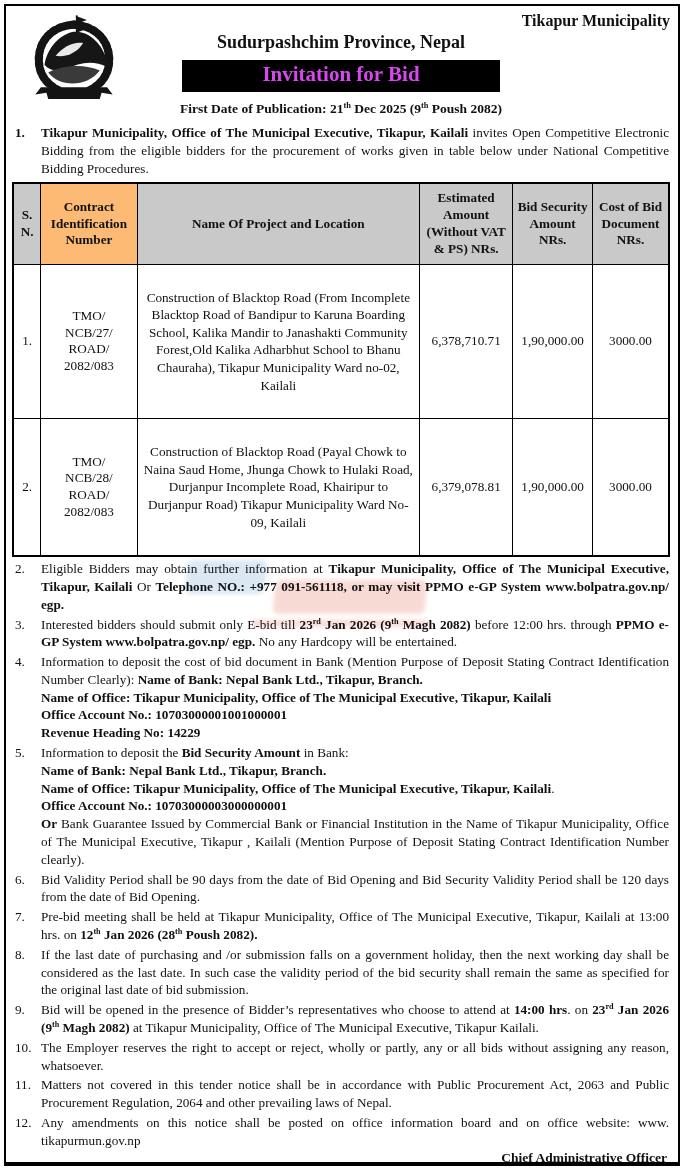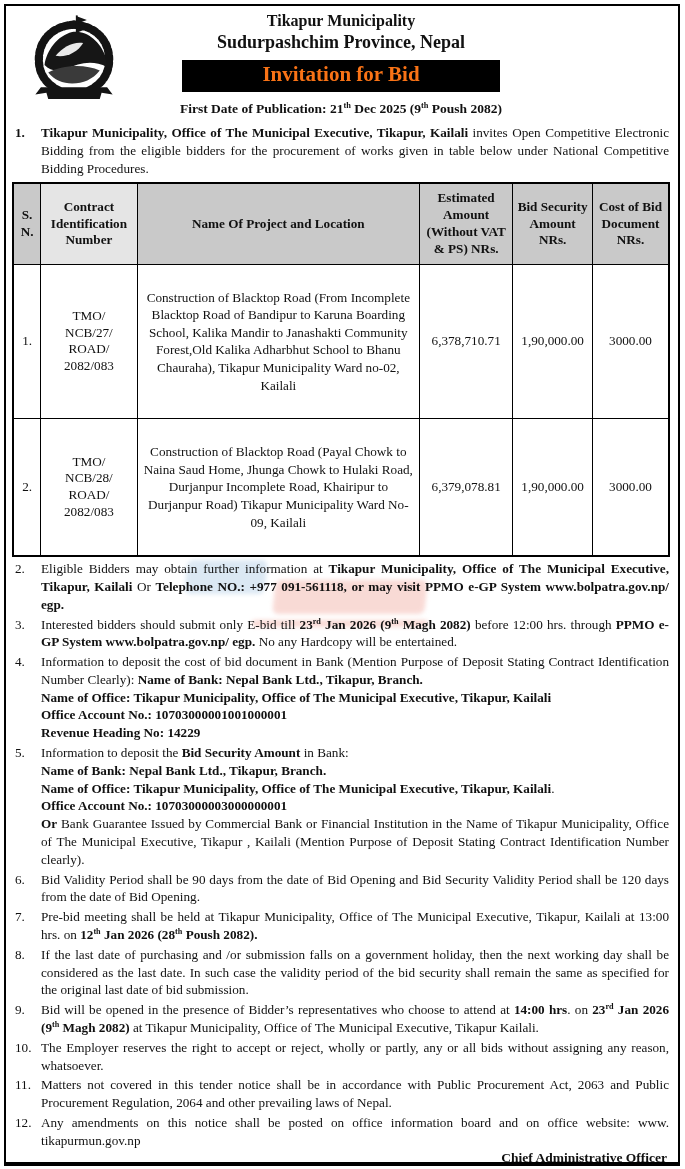--- a/index.html
+++ b/index.html
@@ -11,21 +11,21 @@
   
   .wm{position:absolute;left:180px;top:548px;width:270px;height:84px;z-index:0;
       filter:blur(2px);opacity:.5;pointer-events:none;}
   .wm-blue{position:absolute;left:0;top:6px;width:80px;height:34px;border-radius:6px;
       transform:skew(-6deg);}
   .wm-red{position:absolute;left:88px;top:26px;width:152px;height:34px;border-radius:6px;
       transform:skew(-6deg);}
   .wm-swoosh{position:absolute;left:66px;top:66px;width:176px;height:7px;border-radius:4px;}
   
   .logo{position:absolute;left:22px;top:4px;width:92px;height:100px;}
-  .t1{font-size:16px;font-weight:bold;text-align:center;margin-top:4px;}
+  .t1{font-size:16px;font-weight:bold;text-align:right;margin-top:4px;}
   .t2{font-size:21px;font-weight:bold;text-align:center;margin-top:1px;}
   .t3{font-size:13.5px;font-weight:bold;text-align:center;margin-top:3px;}
   .t4{font-size:18px;font-weight:bold;text-align:center;margin-top:2px;}
   .banner{width:318px;margin:7px auto 0;background:#000;color:#fff;text-align:center;
           font-weight:bold;font-size:21px;padding:2px 0 5px;}
   .pub{text-align:center;font-weight:bold;font-size:13.5px;margin:9px 0 7px;}
   
   .item{display:flex;margin-top:2px;font-size:13.2px;line-height:17.8px;}
   .num{flex:0 0 26px;padding-left:3px;}
   .ibody{flex:1;text-align:justify;padding-right:1px;}
@@ -64,21 +64,21 @@
           <path d="M18,58 C20,42 32,26 48,22 C64,20 78,32 84,48 L86,60 C70,52 55,56 42,62 C32,66 24,64 18,58 Z" fill="#161616"></path>
           <path d="M30,48 C38,38 50,32 60,34 C54,44 42,50 30,48 Z" fill="#e9e9e9"></path>
           <path d="M22,66 C36,58 62,56 78,64 C70,74 60,78 48,78 C38,78 28,74 22,66 Z" fill="#3a3a3a"></path>
           <path d="M14,82 L86,82 L92,90 L80,88 L78,95 L22,95 L20,88 L8,90 Z" fill="#141414"></path>
         </svg>
       </div>
 
       <div class="t1">Tikapur Municipality</div>
       <div class="t4">Sudurpashchim Province, Nepal</div>
 
-      <div class="banner" style="background: rgb(0, 0, 0); color: #f97316;">
+      <div class="banner" style="background: rgb(0, 0, 0); color: #d946ef;">
         <span>Invitation for Bid</span>
       </div>
 
       <div class="pub" id="pub-line"><span class="b">First Date of Publication:  21</span><sup class="b">th</sup><span class="b"> Dec 2025 (9</span><sup class="b">th</sup><span class="b"> Poush 2082)</span></div>
 
       <div id="first-item">
           <div class="item">
             <span class="num b">1.</span>
             <div class="ibody"><span class="b">Tikapur Municipality, Office of The Municipal Executive, Tikapur, Kailali</span><span> invites Open Competitive Electronic Bidding from the eligible bidders for the procurement of works given in table below under National Competitive Bidding Procedures.</span></div>
           </div>
@@ -89,21 +89,21 @@
           <col style="width:28px">
             <col style="width:97px">
             <col style="width:289px">
           <col style="width:94px">
             <col style="width:80px">
             <col style="width:77px">
         </colgroup>
         <thead>
             <tr id="thead-row">
               <th style="background: rgb(201, 201, 201);">S. N.</th>
-              <th style="background: #e5e5e5;">Contract Identification Number</th>
+              <th style="background: #fdba74;">Contract Identification Number</th>
               <th style="background: rgb(201, 201, 201);">Name Of Project and Location</th>
               <th style="background: rgb(201, 201, 201);">Estimated Amount (Without VAT &amp; PS) NRs.</th>
               <th style="background: rgb(201, 201, 201);">Bid Security Amount NRs.</th>
               <th style="background: rgb(201, 201, 201);">Cost of Bid Document NRs.</th>
             </tr>
           </thead>
         <tbody id="tbody-rows">
             <tr>
               <td>1.</td>
               <td class="pre">TMO/

